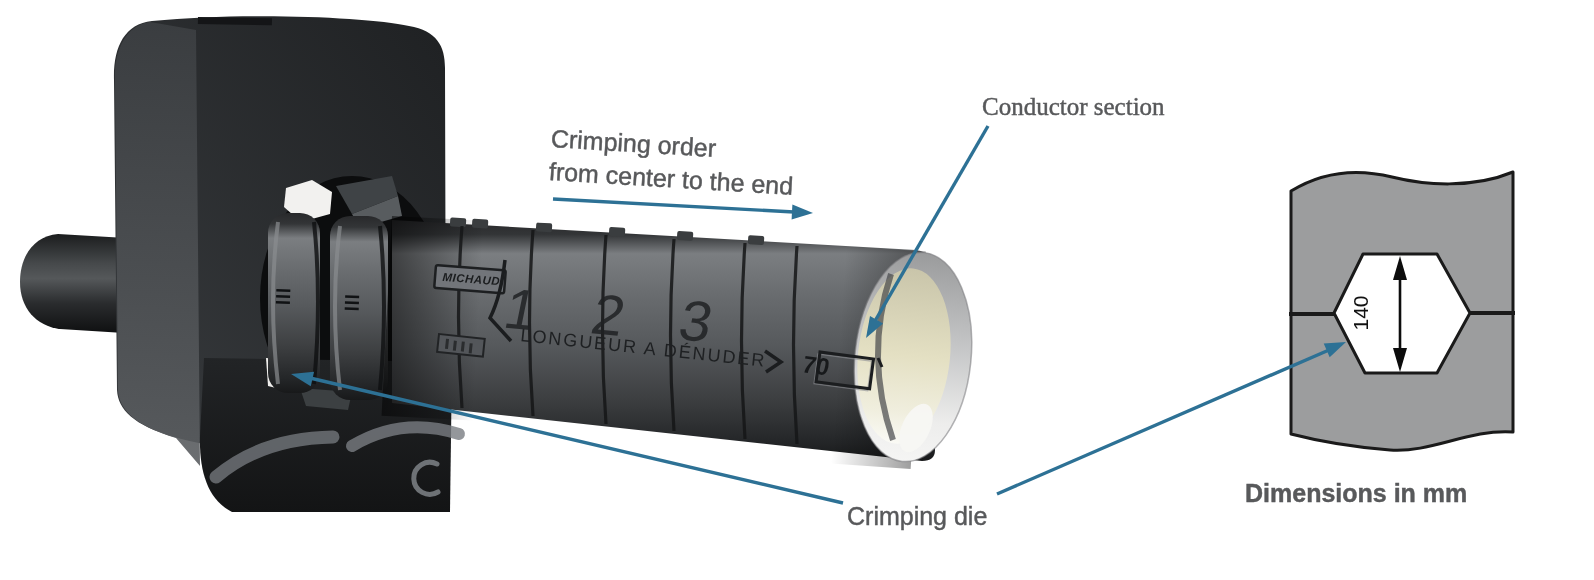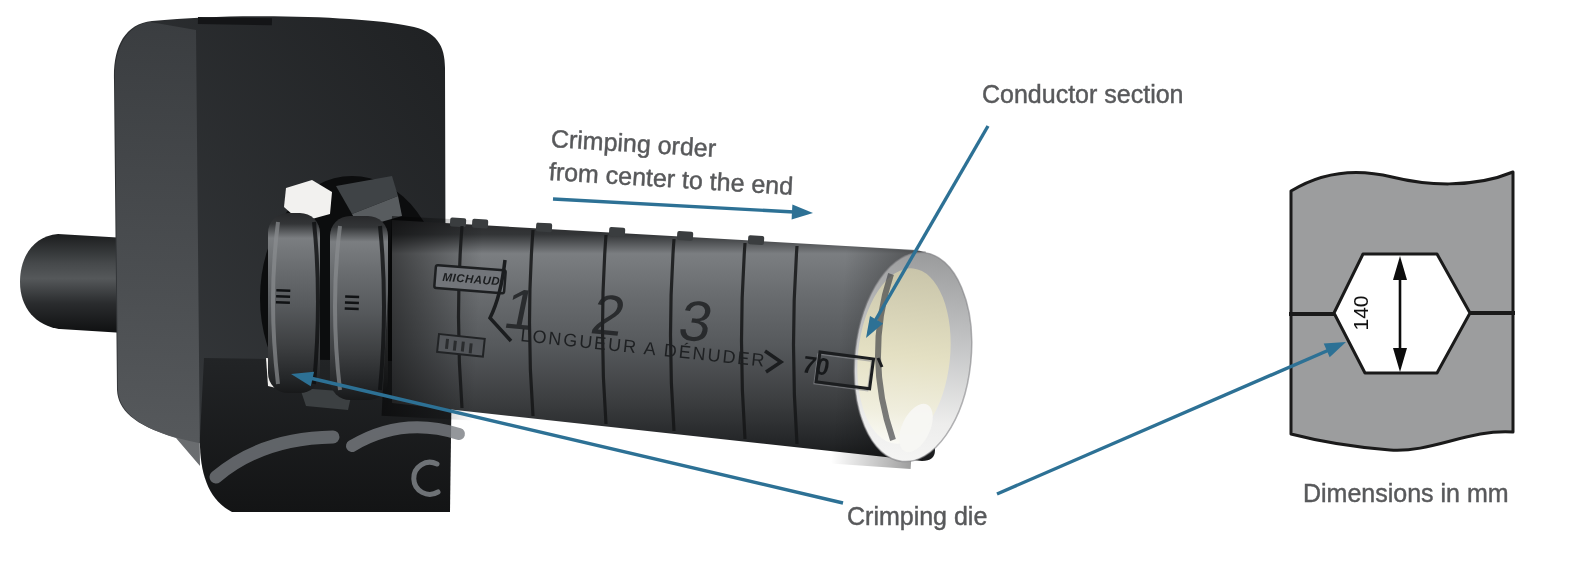--- a/index.html
+++ b/index.html
@@ -199,19 +199,19 @@
       <polygon points="1346,342 1329.7,357.3 1323.7,343.5" stroke="none"></polygon>
     </g>
   </g>
 </svg>
 
 <div class="label rot" style="left:552px;top:122px;">
   <div>Crimping order</div>
   <div>from center to the end</div>
 </div>
 
-<div class="label" style="left:982px;top:78px;">Conductor section</div>
+<div class="label" style="left:982px;top:90px;font-family:Liberation Serif, serif;">Conductor section</div>
 
 <div class="label" style="left:847px;top:500px;">Crimping die</div>
 
-<div class="label" style="left:1303px;top:477px;">Dimensions in mm</div>
+<div class="label" style="left:1245px;top:477px;font-weight:bold;">Dimensions in mm</div>
 
 </div>
 
 </body></html>

